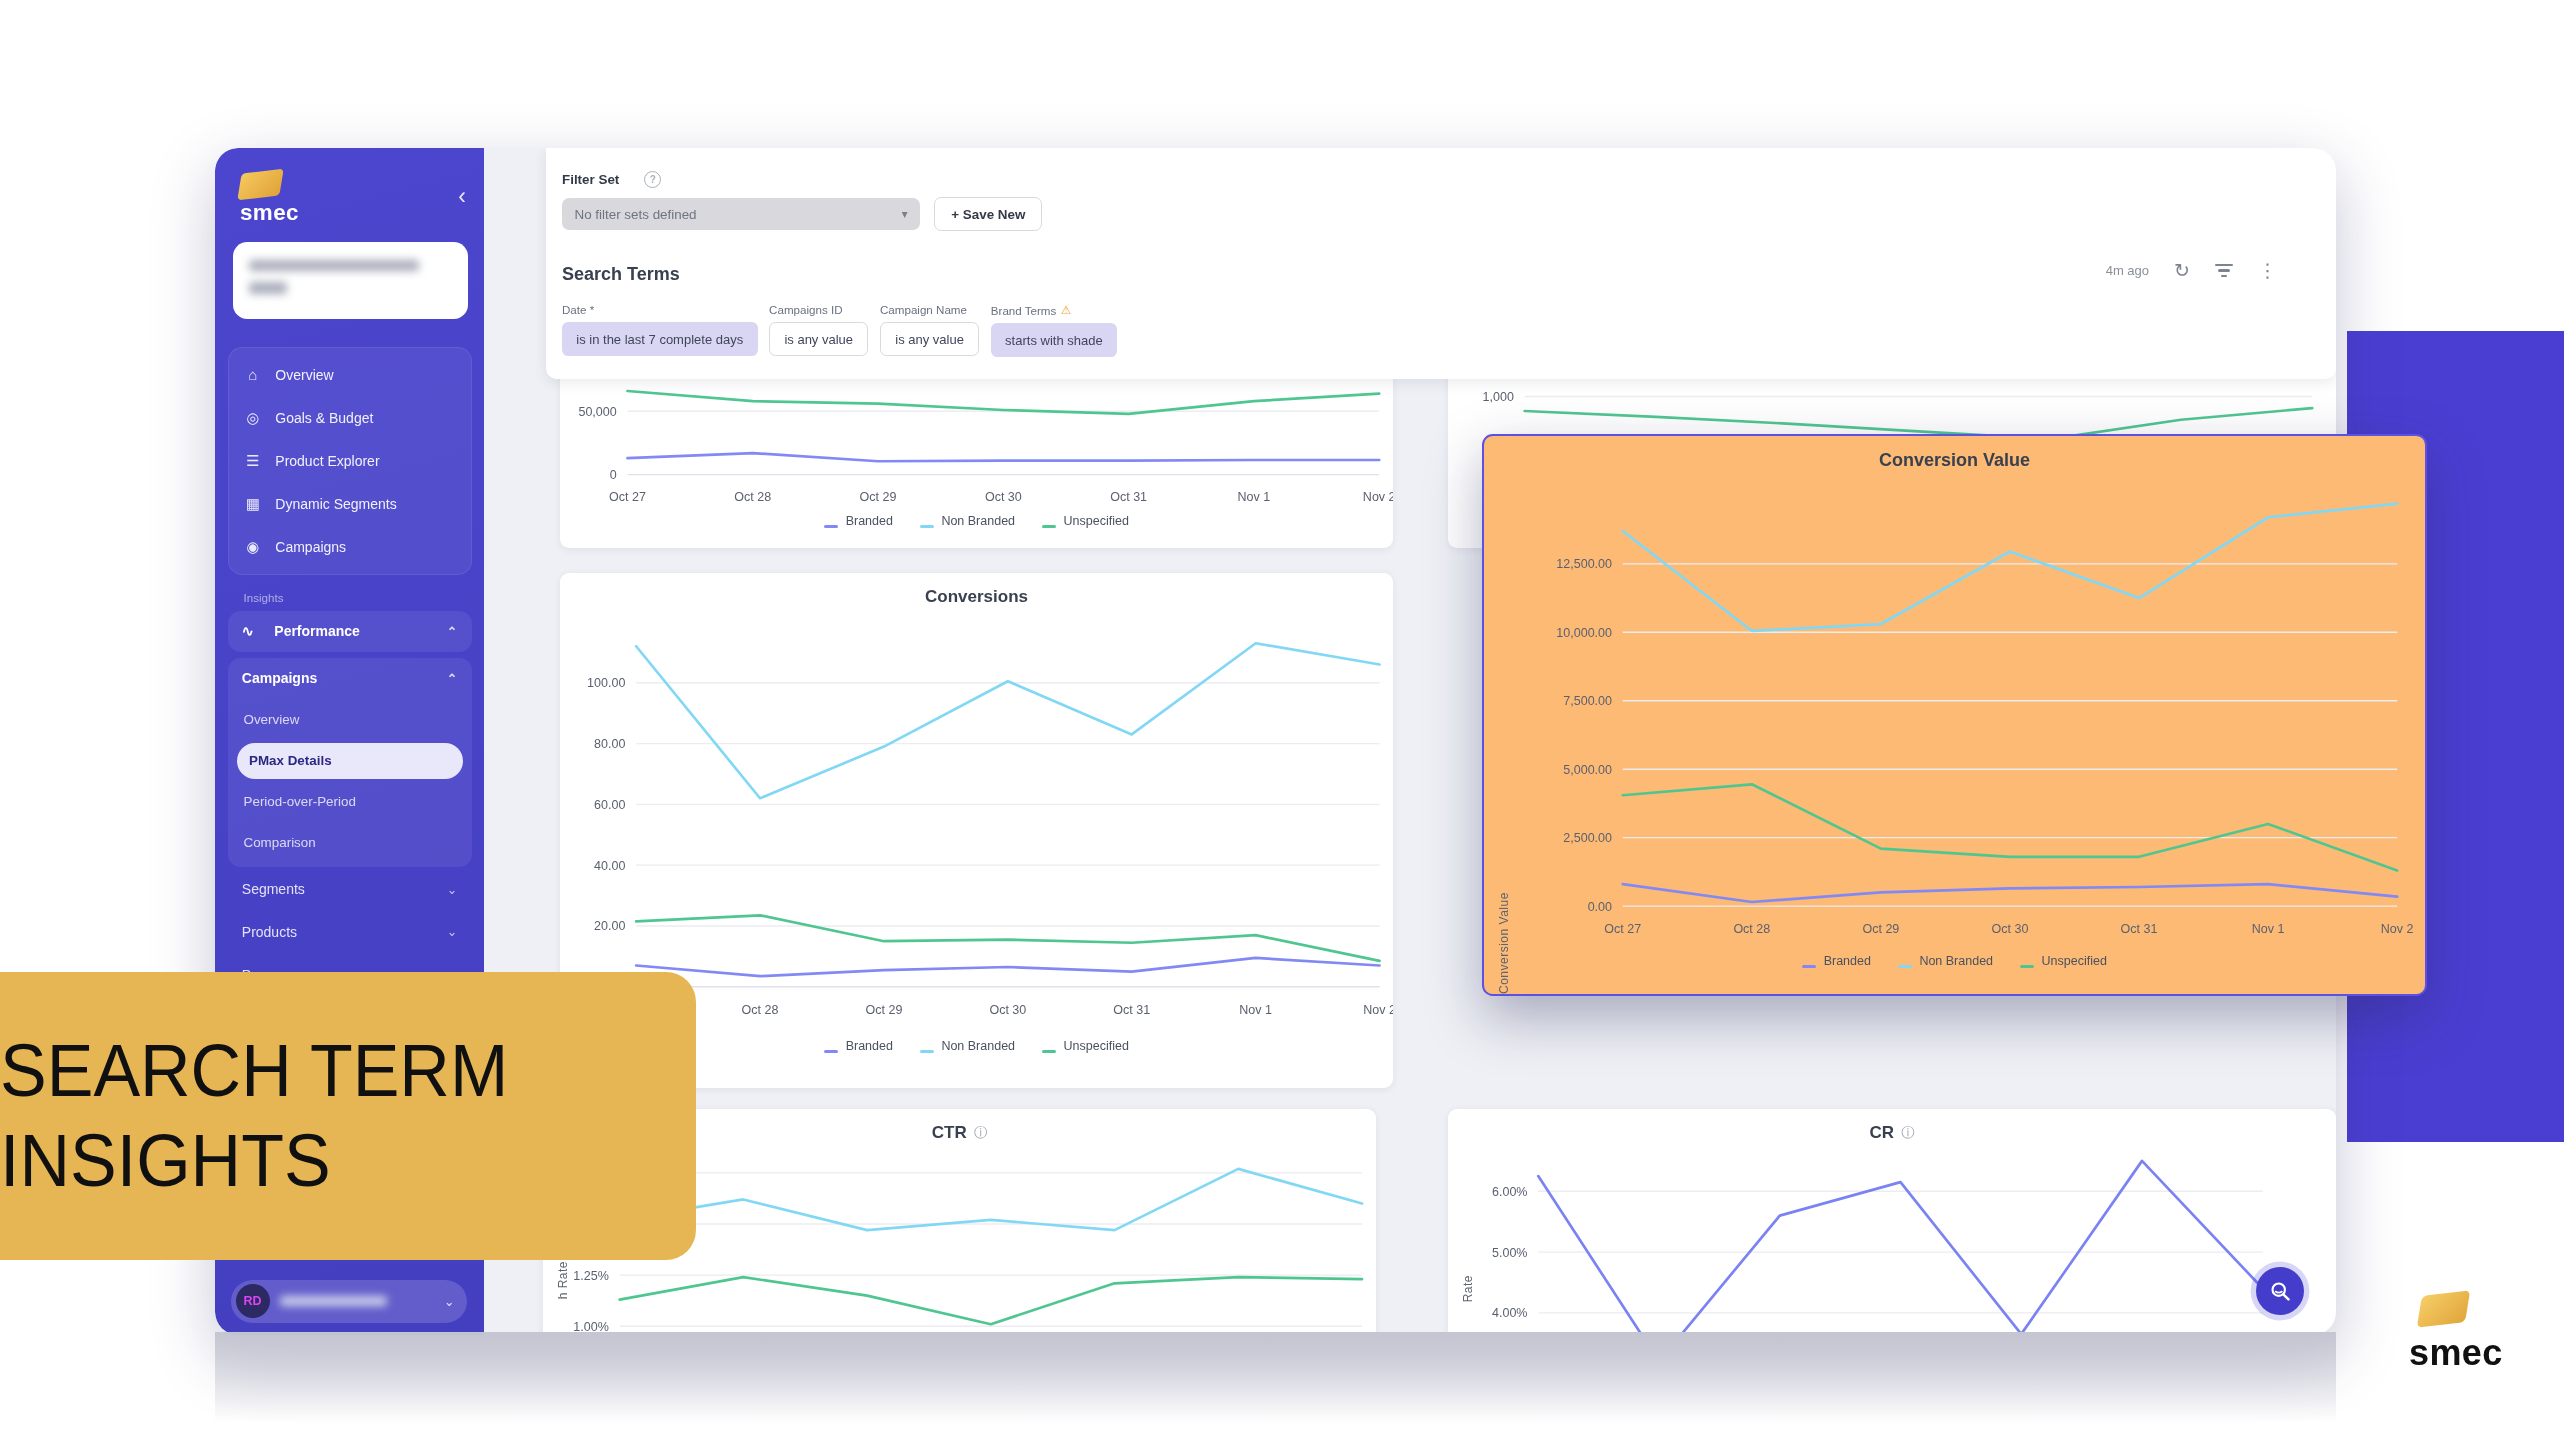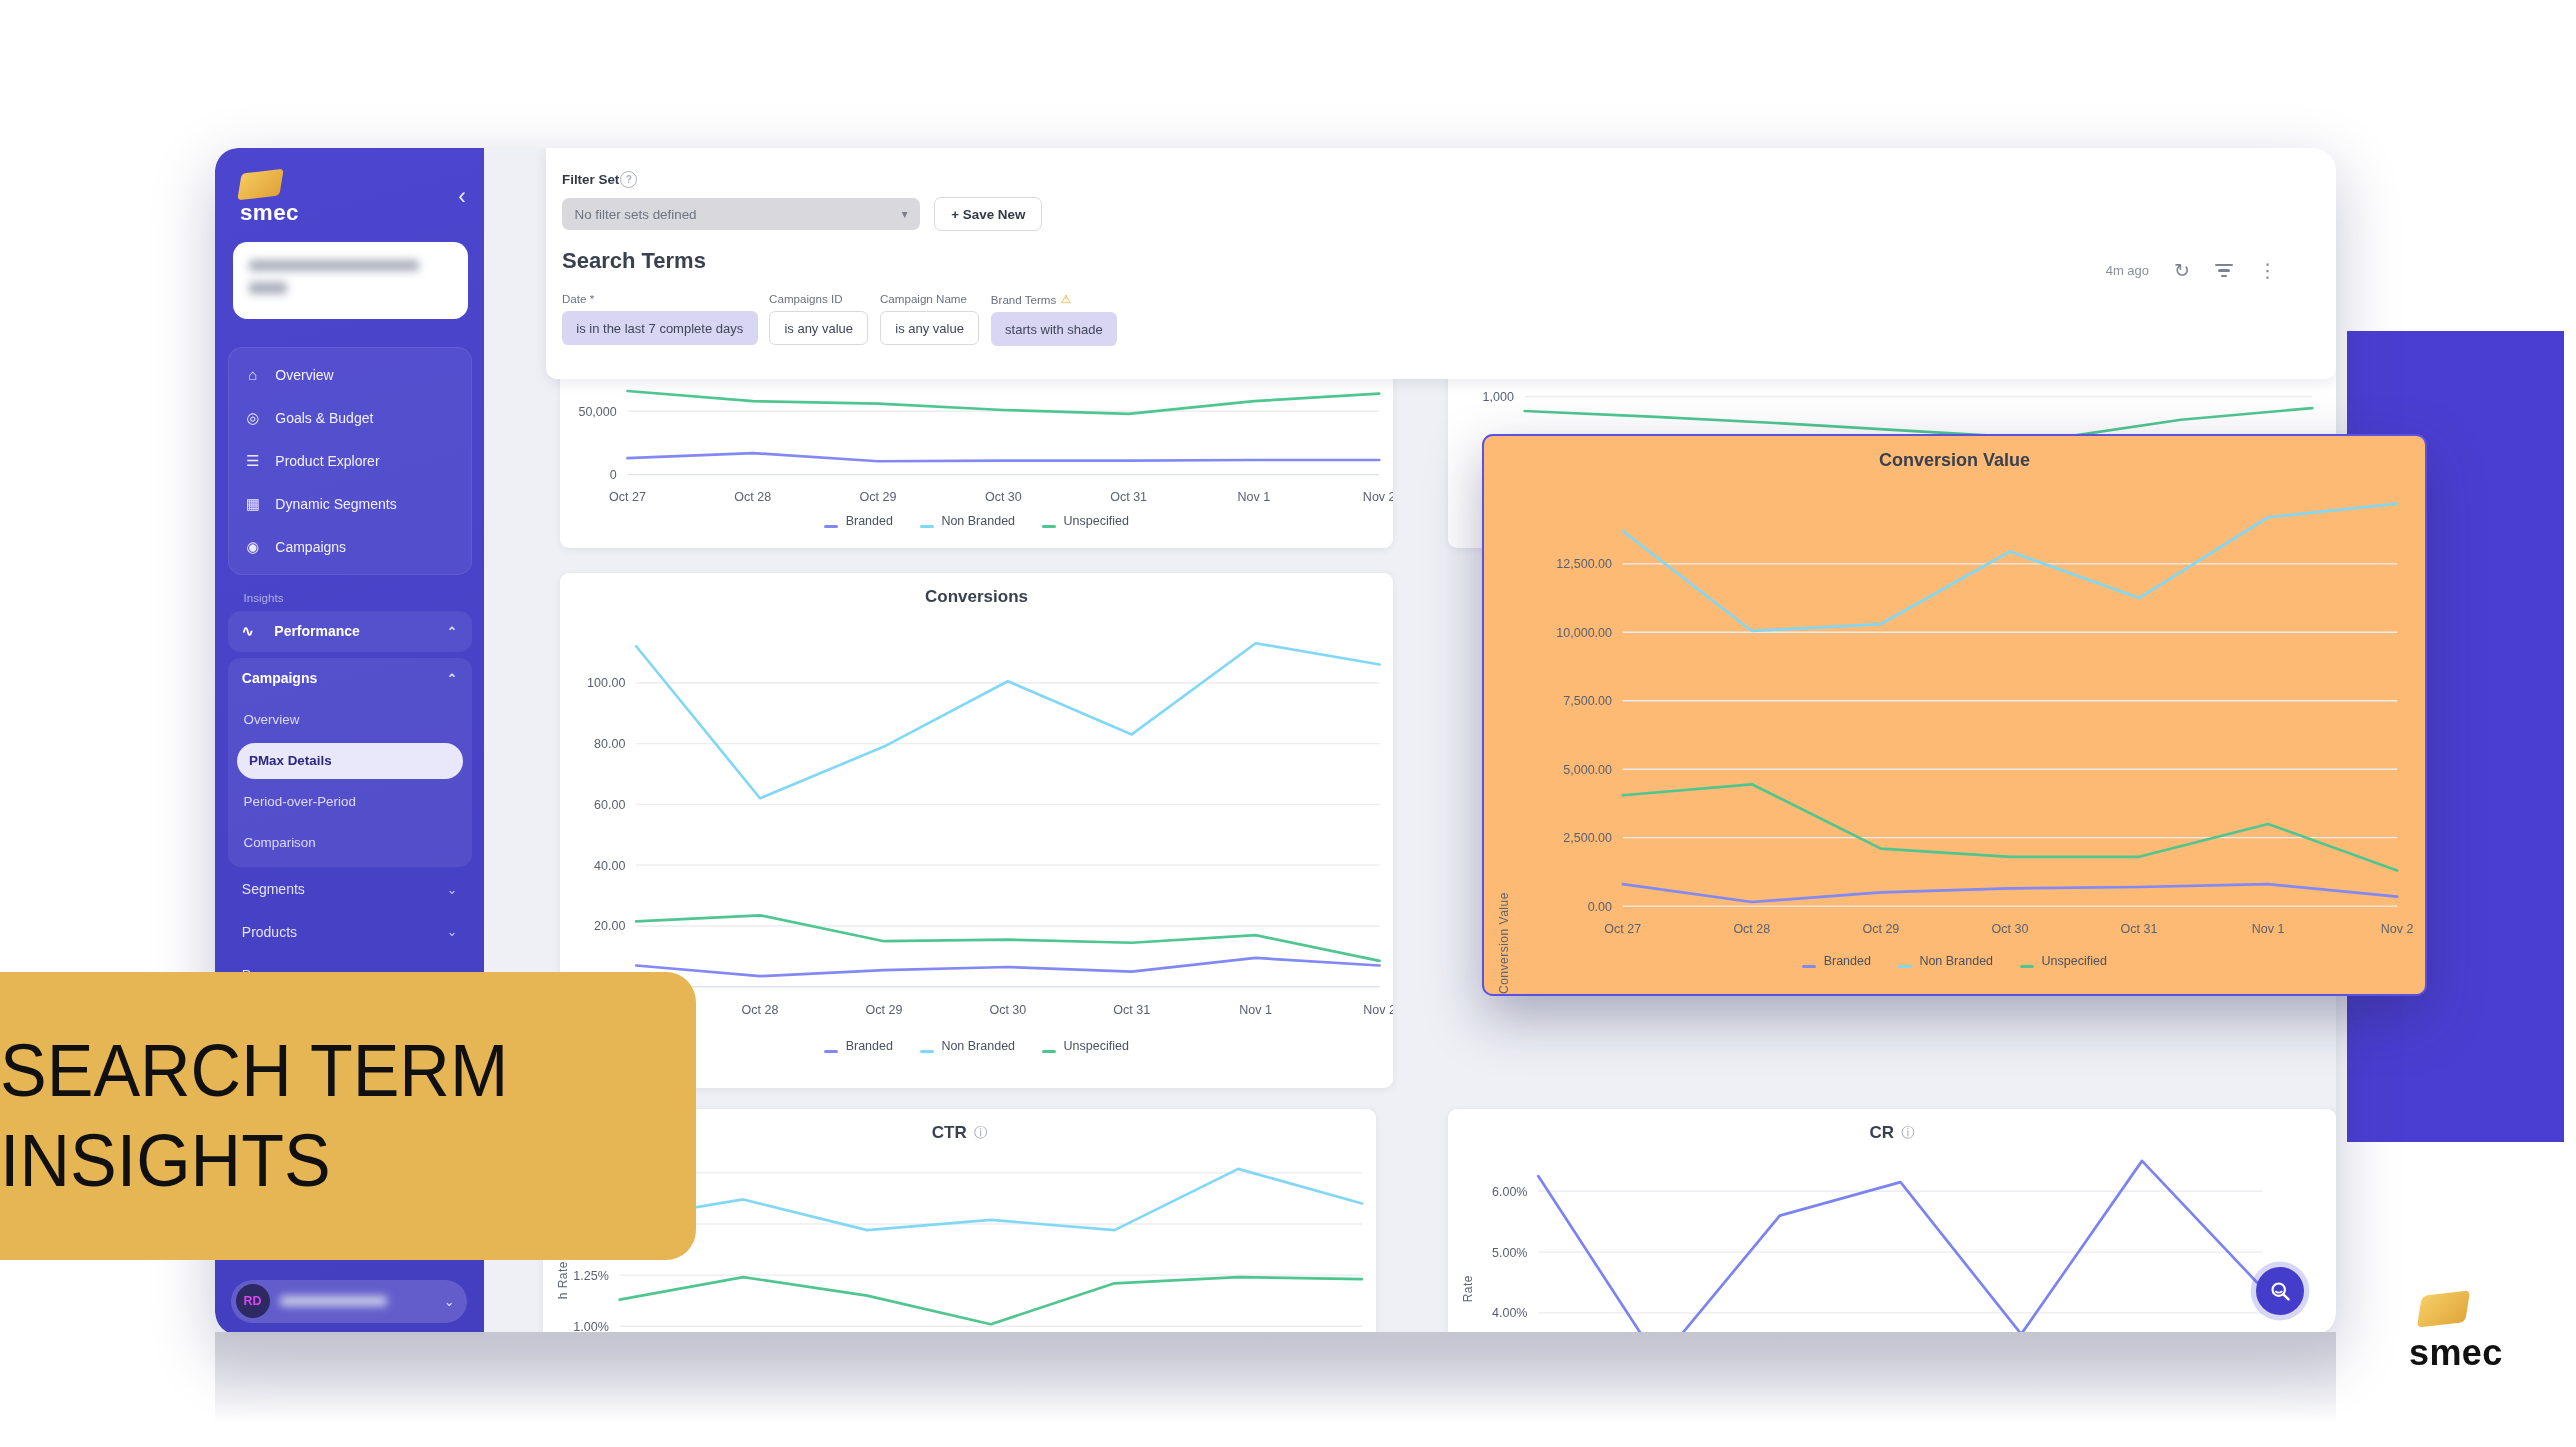--- a/index.html
+++ b/index.html
@@ -34,27 +34,27 @@
   .sb-sub.active{background:#e9e8fb;color:#2b2782;font-weight:700;border-radius:895px;height:36px;margin:2.7px 9px;padding:0 12.5px;}
   .sb-row{display:flex;align-items:center;height:41px;padding:0 14.3px;color:rgba(255,255,255,.85);font-size:14px;margin-top:1.8px;cursor:pointer;}
   .sb-row .chev{margin-left:auto;font-size:12.5px;color:rgba(255,255,255,.7);}
   .sb-user{position:absolute;left:16px;bottom:12.5px;width:236px;height:43px;background:rgba(255,255,255,.16);border-radius:895px;display:flex;align-items:center;padding:0 12.5px 0 4.5px;box-sizing:border-box;cursor:pointer;}
   .sb-avatar{width:34px;height:34px;border-radius:50%;background:#2c2963;color:#d946ef;font-size:12.5px;font-weight:700;display:flex;align-items:center;justify-content:center;}
   .sb-user .blur-bar{width:107px;height:10.7px;margin-left:10.7px;background:#cdd0ea;}
   .sb-user .chev{margin-left:auto;color:#e4e4f8;font-size:12.5px;}
 
   
   .filter-card{position:absolute;left:331px;top:0;width:1790px;height:231px;background:#fff;border-radius:0 0 10.7px 10.7px;box-shadow:0 3.6px 12.5px rgba(60,60,100,.10);z-index:4;padding:23px 0 0 16px;box-sizing:border-box;}
-  .fs-label{font-size:13.4px;font-weight:700;color:#333a47;display:flex;align-items:center;gap:1px;}
+  .fs-label{font-size:13.4px;font-weight:700;color:#333a47;display:flex;align-items:center;gap:25px;}
   .q-icon{display:inline-flex;width:15px;height:15px;border:1.3px solid #a9aeb9;border-radius:50%;color:#a9aeb9;font-size:10px;align-items:center;justify-content:center;font-weight:700;}
   .fs-row{display:flex;align-items:center;gap:14.3px;margin-top:9px;}
   .fs-dropdown{width:358px;height:32px;background:#d8d8dd;border-radius:7.2px;display:flex;align-items:center;padding:0 12.5px;box-sizing:border-box;color:#6e7482;font-size:13.4px;cursor:pointer;}
   .fs-dropdown .caret{margin-left:auto;font-size:11.6px;color:#787e8b;}
   .btn-savenew{height:34px;background:#fff;border:0.9px solid #d6d9df;border-radius:7.2px;font-size:13.4px;font-weight:700;color:#333a47;padding:0 16px;display:flex;align-items:center;cursor:pointer;}
-  .page-title{font-size:22px;font-weight:600;color:#39404f;margin-top:17px;}
+  .page-title{font-size:18px;font-weight:600;color:#39404f;margin-top:33px;}
   .filters-row{display:flex;gap:11.6px;margin-top:18px;}
   .fcol{display:flex;flex-direction:column;}
   .flabel{font-size:11.6px;color:#6a7080;margin-bottom:6.3px;display:flex;align-items:center;gap:4.5px;}
   .warn{color:#eda83c;font-size:11.6px;}
   .fchip{height:34px;border-radius:6.3px;display:flex;align-items:center;padding:0 14.3px;font-size:13px;color:#40465a;white-space:nowrap;cursor:pointer;box-sizing:border-box;}
   .fchip.filled{background:#d8d6f2;}
   .fchip.outline{background:#fff;border:0.9px solid #d8dade;}
   .hdr-meta{position:absolute;right:59px;top:113px;display:flex;align-items:center;gap:25px;color:#8a8f9b;}
   .hdr-meta .ago{font-size:13px;}
   .hdr-meta .ic{font-size:19px;color:#7d8390;cursor:pointer;line-height:1;}

